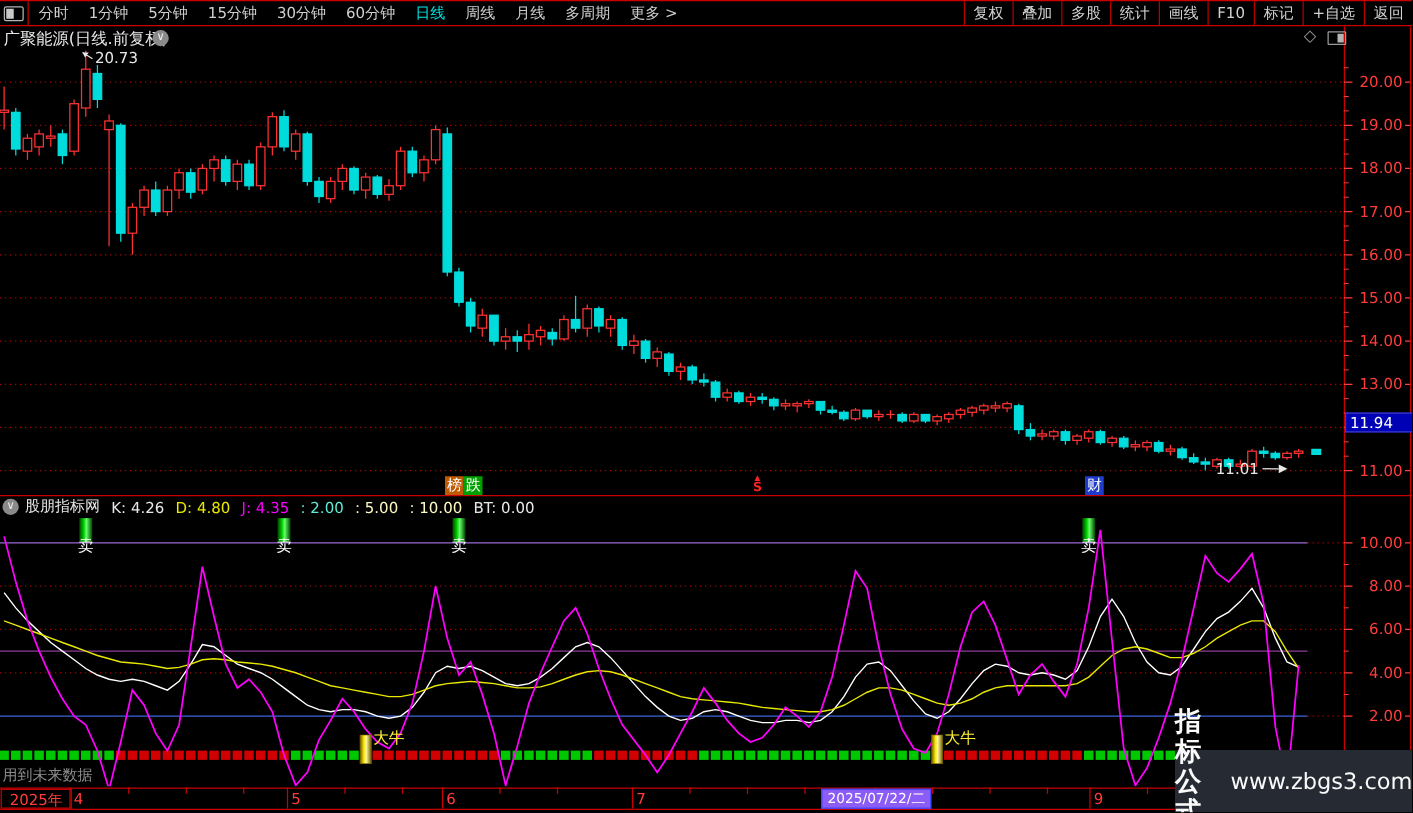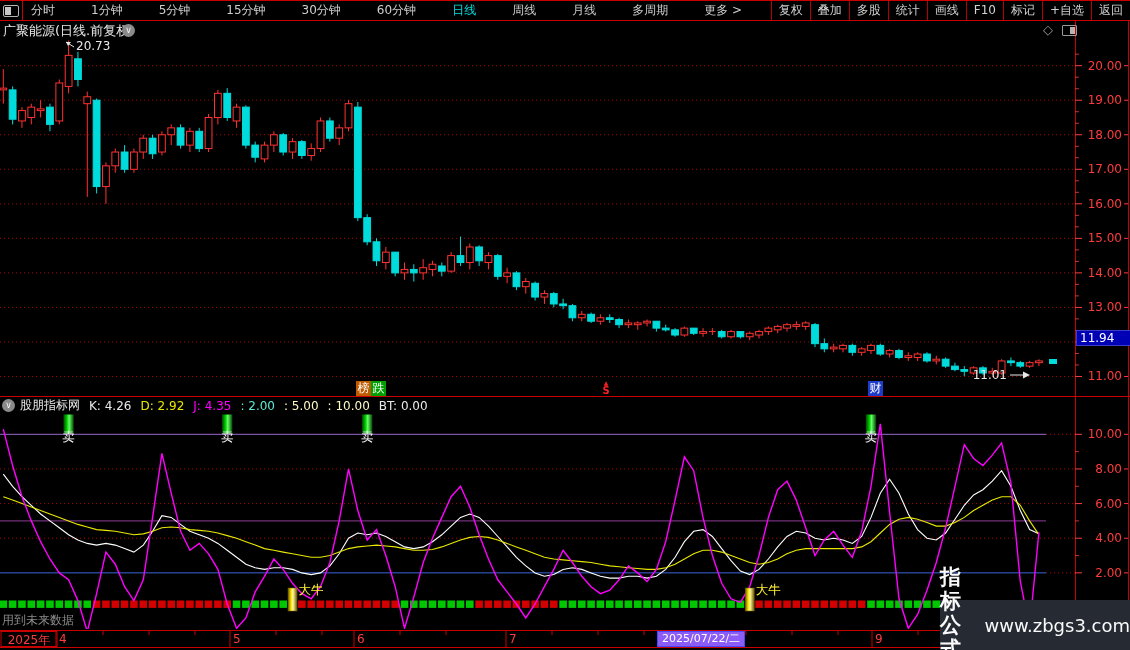--- a/index.html
+++ b/index.html
@@ -4,21 +4,21 @@
 <style>
   html,body{margin:0;padding:0;background:#000;}
   #app{position:relative;width:1130px;height:650px;background:#000;overflow:hidden;
        font-family:"DejaVu Sans",sans-serif;-webkit-font-smoothing:none;}
   
   #toolbar{position:absolute;top:0;left:0;width:1130px;height:21px;box-sizing:border-box;
            border-top:1px solid #c80000;border-bottom:1px solid #c80000;display:flex;align-items:stretch;z-index:4;background:#000;}
   #tb-icon-box{width:23px;box-sizing:border-box;border-right:1px solid #c80000;display:flex;align-items:center;justify-content:center;}
   .split-icon{width:14px;height:10px;border:1px solid #b4b4b4;border-radius:2px;position:relative;}
   .split-icon::after{content:"";position:absolute;left:1px;top:1px;bottom:1px;width:45%;background:#c8c8c8;}
-  .tabs{display:flex;align-items:center;gap:20px;}
+  .tabs{display:flex;align-items:center;}
   .tab{color:#cfcfcf;font-size:12px;line-height:19px;padding:0 8px;cursor:default;white-space:nowrap;}
   .tab.active{color:#00e0e0;}
   .tb-spacer{flex:1;}
   .tb-group{display:flex;align-items:stretch;}
   .tb-btn{color:#d2d2d2;font-size:12px;line-height:19px;padding:0 7px;border-left:1px solid #b40000;white-space:nowrap;}
   
   #title-row{position:absolute;top:22px;left:0;width:1130px;height:18px;z-index:3;}
   #chart-title{position:absolute;left:3px;top:0;color:#e8e8e8;font-size:13px;}
   .circle-chev{position:absolute;width:13px;height:13px;border-radius:50%;background:#8a8a8a;color:#f0f0f0;
                font-size:9px;line-height:12px;text-align:center;}
@@ -620,21 +620,21 @@
     <span class="s">S</span>
   </div>
   <div class="ev" id="fin-ev" style="left: 868px;">
     <span class="cell" id="fin-cell" style="background: rgb(30, 60, 200);">财</span>
   </div>
 
   <div id="ind-header">
     <span class="circle-chev">∨</span>
     <span class="c-wht">股朋指标网</span>
     <span class="c-wht">K: 4.26</span>
-    <span class="c-yel">D: 2.92</span>
+    <span class="c-yel">D: 4.80</span>
     <span class="c-mag">J: 4.35</span>
     <span class="c-blu">: 2.00</span>
     <span class="c-pur">: 5.00</span>
     <span class="c-pur">: 10.00</span>
     <span class="c-wht">BT: 0.00</span>
   </div>
 
   <div id="note">用到未来数据</div>
   <div id="year-label">2025年</div>
   <div id="months">

